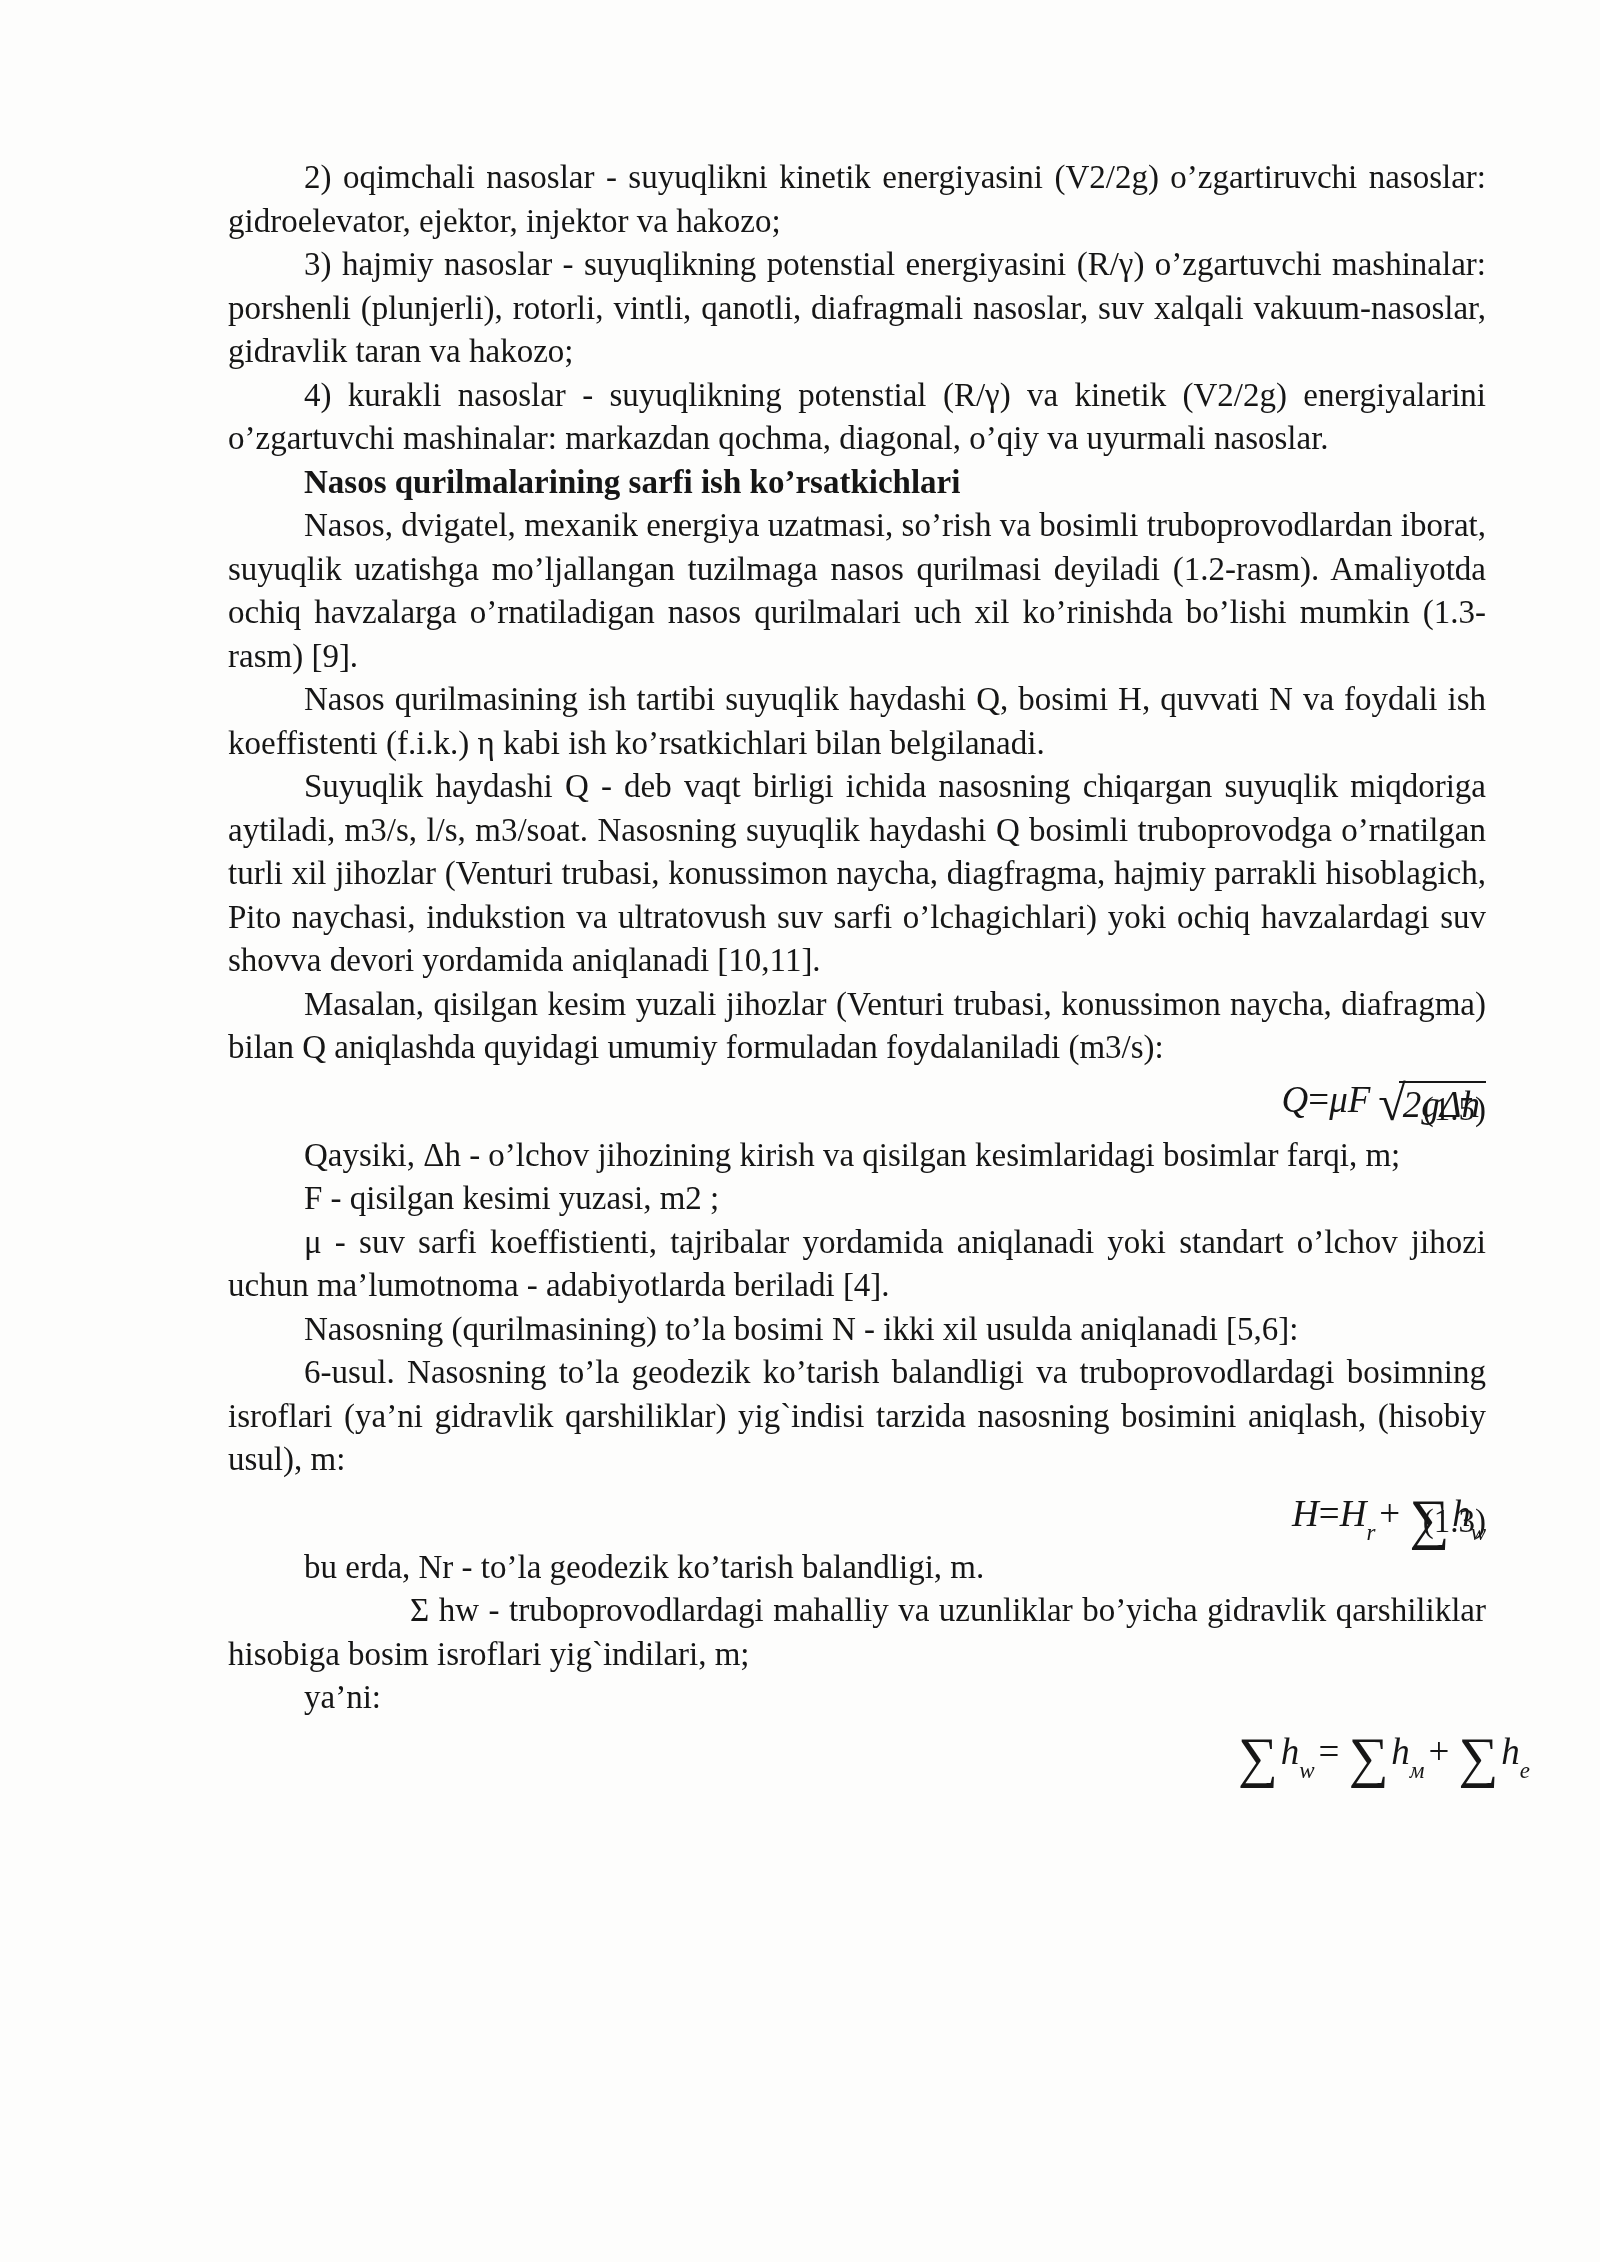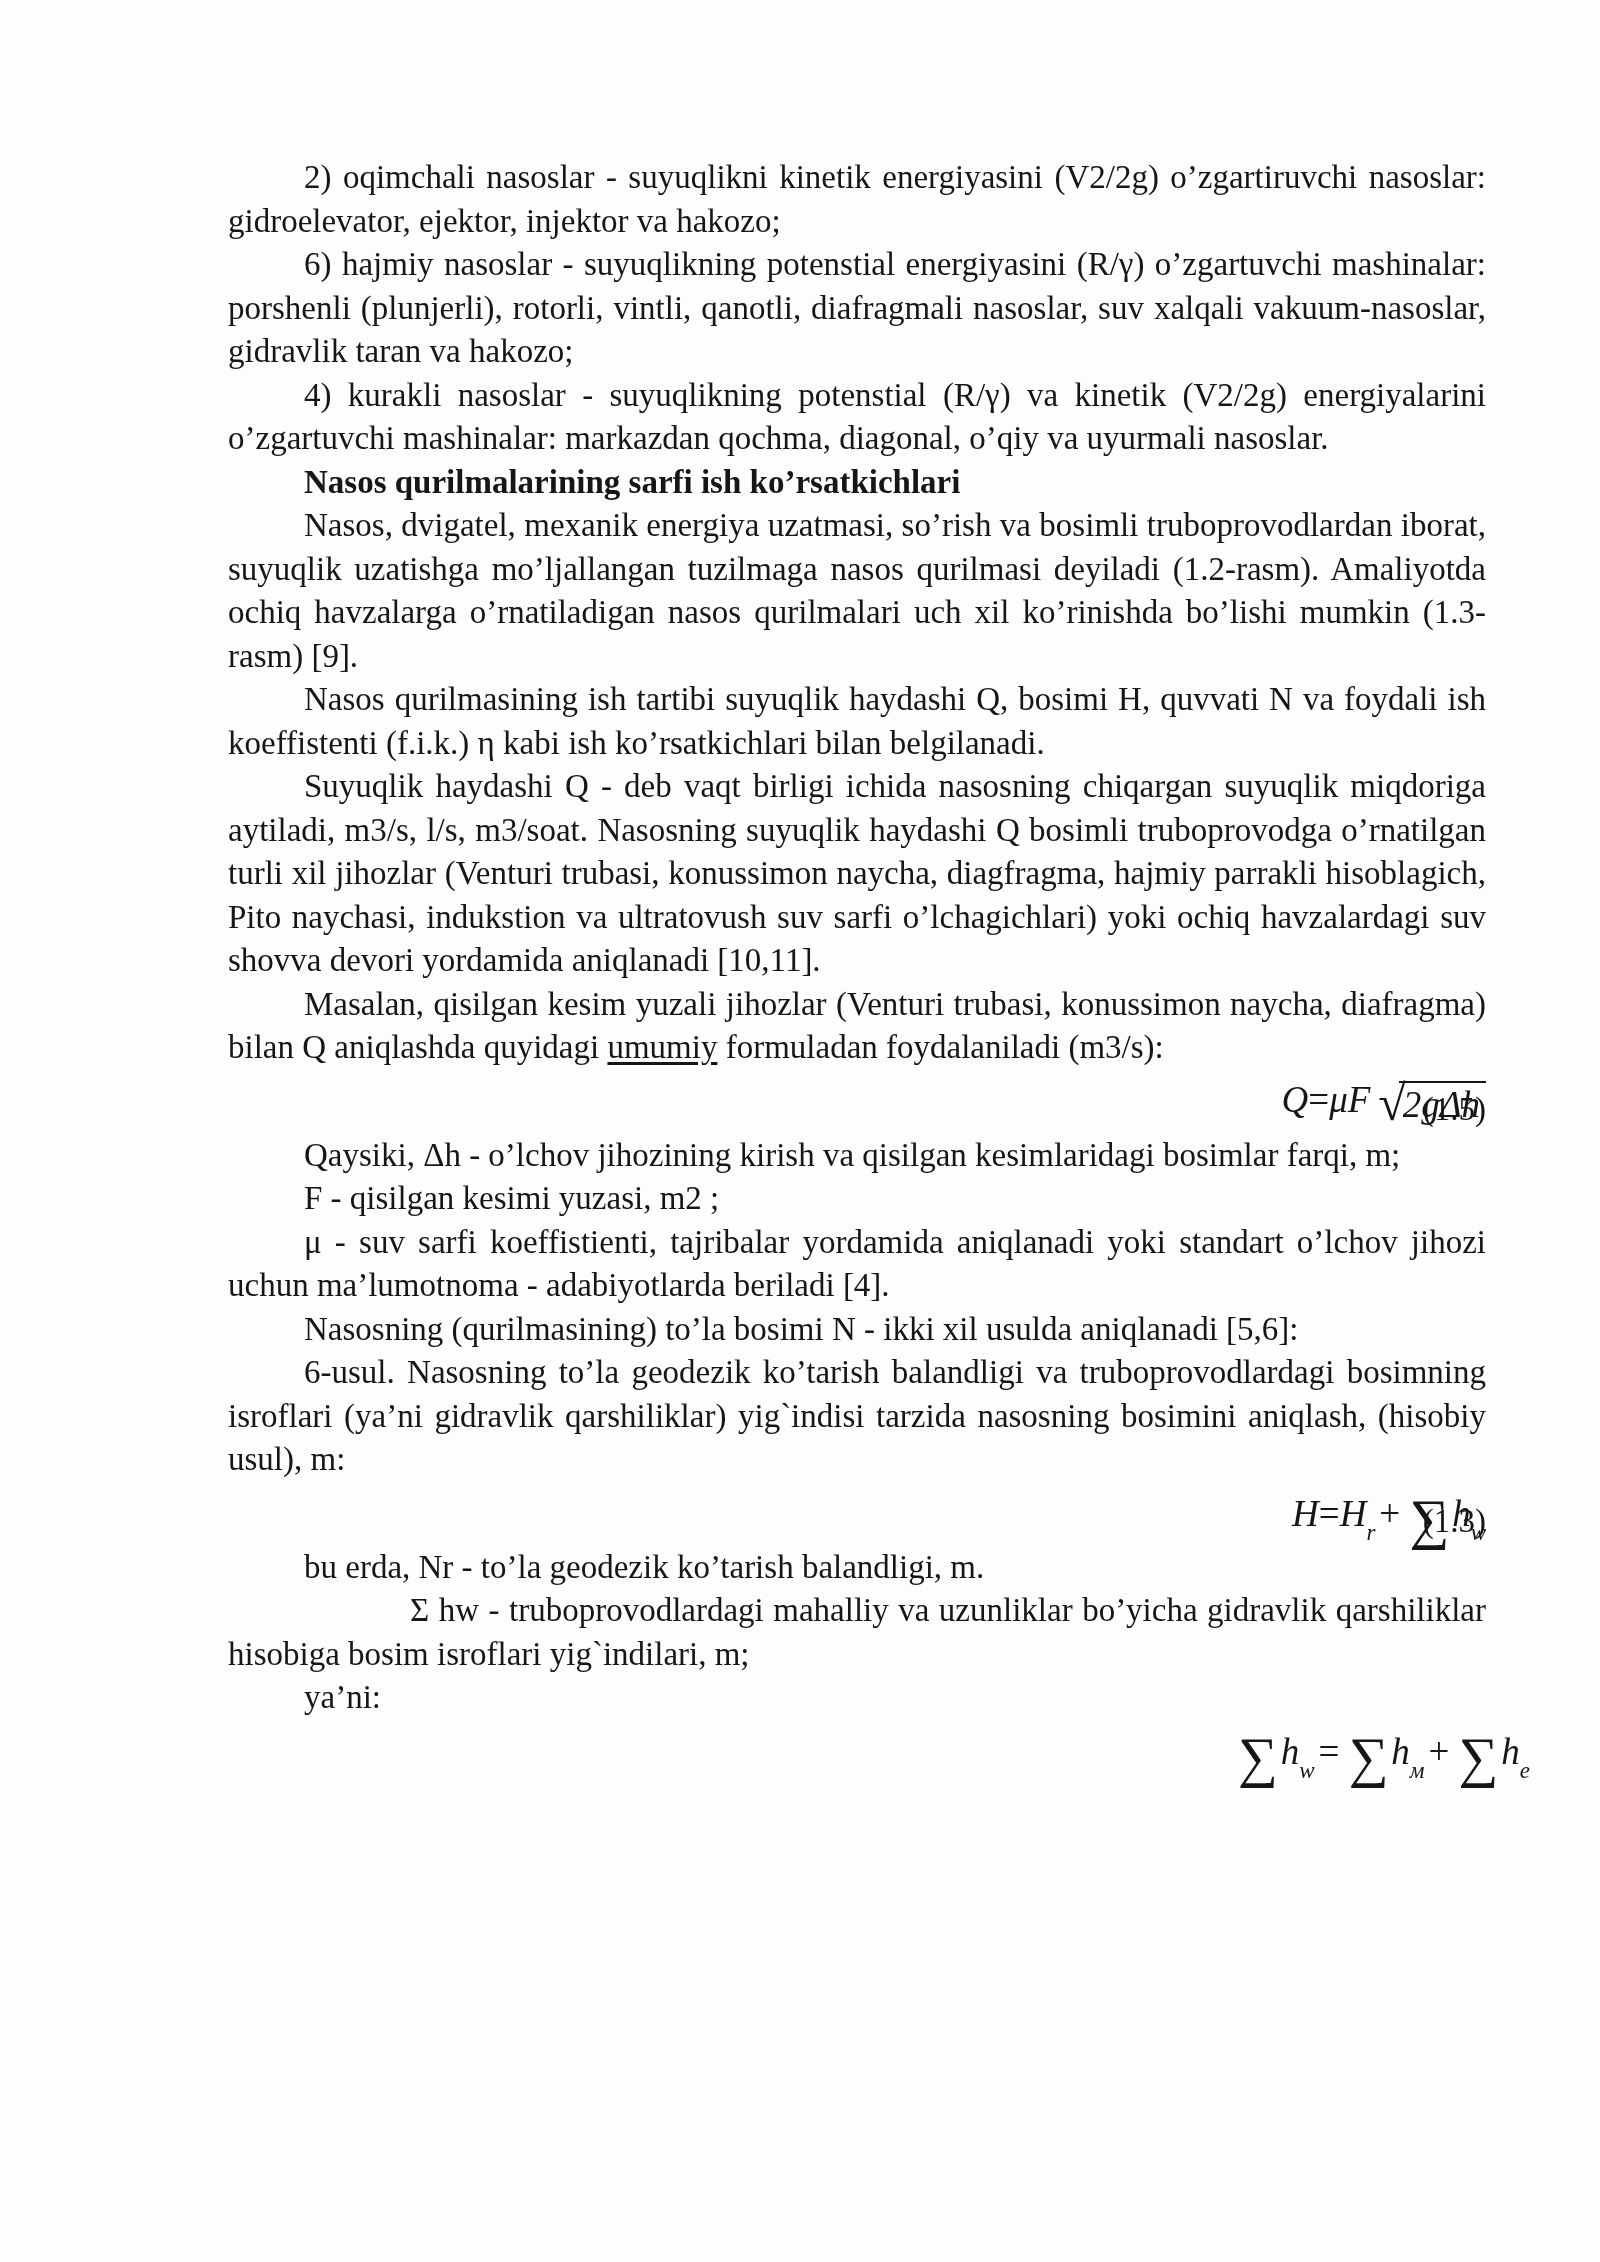--- a/index.html
+++ b/index.html
@@ -21,21 +21,21 @@
     text-align:justify;
   }
   p { margin:0; text-indent:76px; }
   p.double-indent { text-indent:182px; }
   .heading {
     margin:0; text-indent:76px;
     font-weight:bold;
     font-size:33px; line-height:43.5px;
     text-align:left;
   }
-  .u { text-decoration:underline; text-underline-offset:4px; }
+  .u { text-underline-offset:4px; }
 
   
   .eq-row {
     position:relative;
     height:64px;
     display:flex;
     align-items:center;
     justify-content:flex-end;
     text-align:center;
     text-indent:0;
@@ -84,21 +84,21 @@
   }
   .eq3-shift { transform:translateX(44px); }
 </style>
 </head>
 <body>
 
 <div class="page">
   <div class="content">
 
     <p>2) oqimchali nasoslar - suyuqlikni kinetik energiyasini (V2/2g) o’zgartiruvchi nasoslar: gidroelevator, ejektor, injektor va hakozo;</p>
-    <p>6) hajmiy nasoslar - suyuqlikning potenstial energiyasini (R/γ) o’zgartuvchi mashinalar: porshenli (plunjerli), rotorli, vintli, qanotli, diafragmali nasoslar, suv xalqali vakuum-nasoslar, gidravlik taran va hakozo;</p>
+    <p>3) hajmiy nasoslar - suyuqlikning potenstial energiyasini (R/γ) o’zgartuvchi mashinalar: porshenli (plunjerli), rotorli, vintli, qanotli, diafragmali nasoslar, suv xalqali vakuum-nasoslar, gidravlik taran va hakozo;</p>
     <p>4) kurakli nasoslar - suyuqlikning potenstial (R/γ) va kinetik (V2/2g) energiyalarini o’zgartuvchi mashinalar: markazdan qochma, diagonal, o’qiy va uyurmali nasoslar.</p>
 
     <p class="heading">Nasos qurilmalarining sarfi ish ko’rsatkichlari</p>
 
     <p>Nasos, dvigatel, mexanik energiya uzatmasi, so’rish va bosimli truboprovodlardan iborat, suyuqlik uzatishga mo’ljallangan tuzilmaga nasos qurilmasi deyiladi (1.2-rasm). Amaliyotda ochiq havzalarga o’rnatiladigan nasos qurilmalari uch xil ko’rinishda bo’lishi mumkin (1.3-rasm) [9].</p>
     <p>Nasos qurilmasining ish tartibi suyuqlik haydashi Q, bosimi H, quvvati N va foydali ish koeffistenti (f.i.k.) η kabi ish ko’rsatkichlari bilan belgilanadi.</p>
     <p>Suyuqlik haydashi Q - deb vaqt birligi ichida nasosning chiqargan suyuqlik miqdoriga aytiladi, m3/s, l/s, m3/soat. Nasosning suyuqlik haydashi Q bosimli truboprovodga o’rnatilgan turli xil jihozlar (Venturi trubasi, konussimon naycha, diagfragma, hajmiy parrakli hisoblagich, Pito naychasi, indukstion va ultratovush suv sarfi o’lchagichlari) yoki ochiq havzalardagi suv shovva devori yordamida aniqlanadi [10,11].</p>
 
     <p><span>Masalan, qisilgan kesim yuzali jihozlar (Venturi trubasi, konussimon naycha, diafragma) bilan Q aniqlashda quyidagi </span><span class="u">umumiy</span><span> formuladan foydalaniladi (m3/s):</span></p>
 

